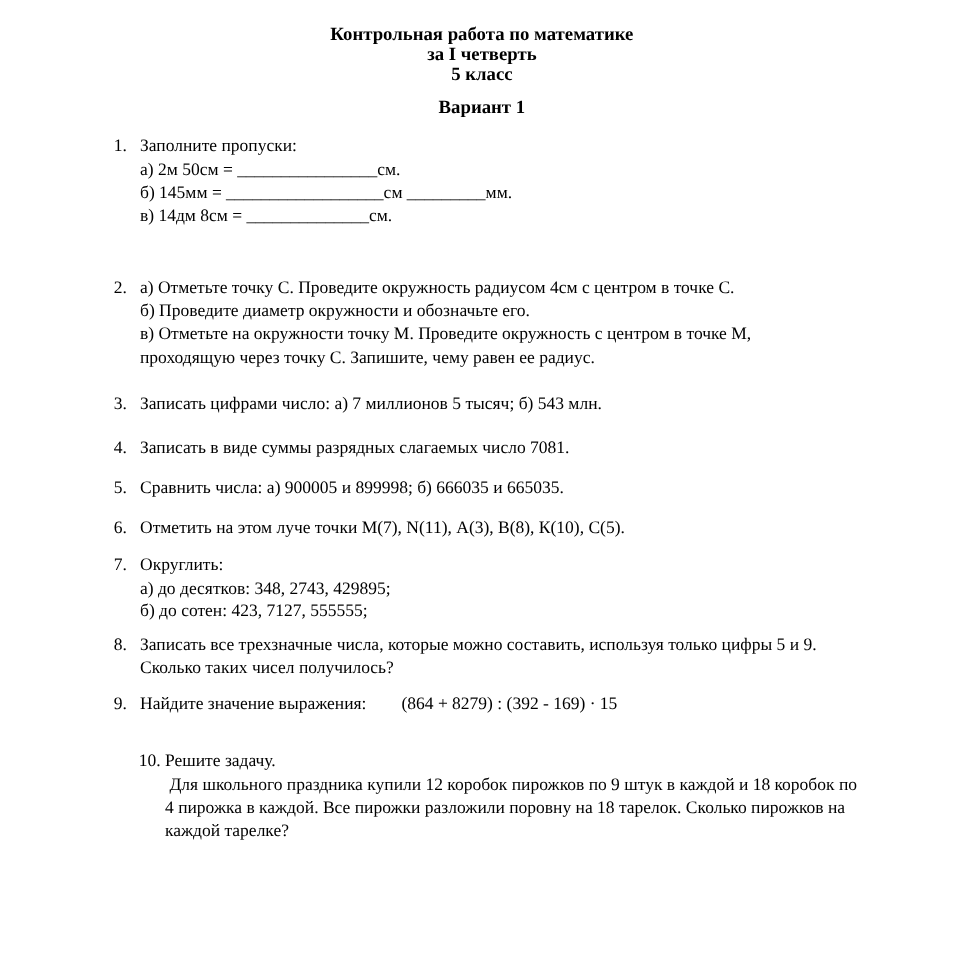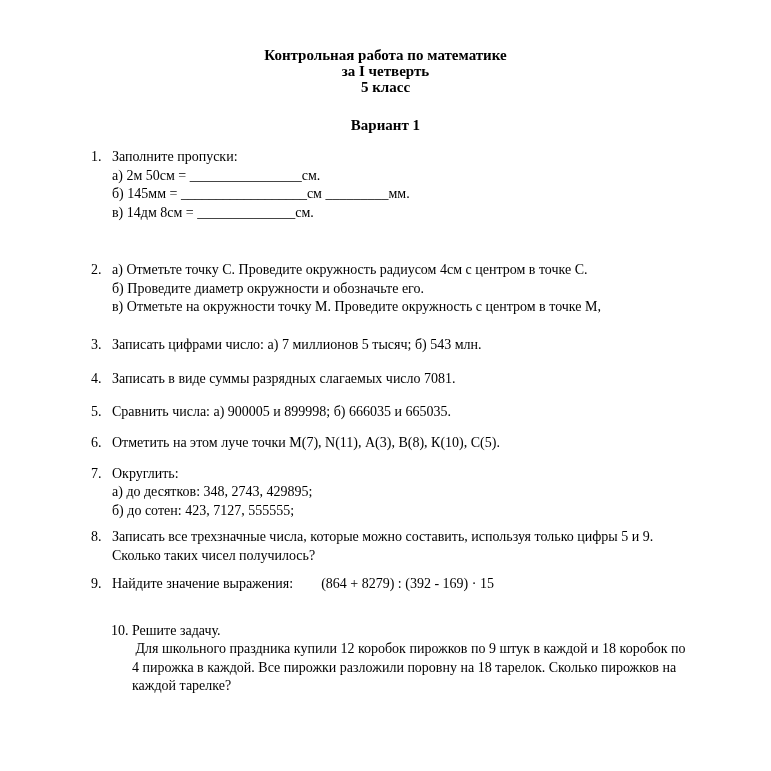--- a/index.html
+++ b/index.html
@@ -6,34 +6,34 @@
   .page {
     position: relative;
     width: 771px;
     height: 771px;
     background: #ffffff;
     color: #000000;
     font-family: "Liberation Serif", serif;
     overflow: hidden;
   }
   .titles {
-    padding-top: 47px;
+    padding-top: 20px;
     text-align: center;
   }
   .title-line {
     font-size: 15px;
     font-weight: bold;
     line-height: 16px;
     white-space: pre-wrap;
   }
   .variant {
     font-size: 15px;
     font-weight: bold;
     line-height: 16px;
-    margin-top: 22px;
+    margin-top: 10px;
     white-space: pre-wrap;
   }
   .problems {
     margin-left: 91px;
     margin-right: 60px;
     margin-top: 15px;
     font-size: 14px;
     line-height: 18.5px;
   }
   .problem { display: flex; align-items: flex-start; }
@@ -80,20 +80,21 @@
         <div class="pline">в) 14дм 8см = ______________см.</div>
       </div>
     </div>
 
     <div class="problem">
       <span class="num">2.</span>
       <div class="plines">
         <div class="pline">а) Отметьте точку С. Проведите окружность радиусом 4см с центром в точке С.</div>
         <div class="pline">б) Проведите диаметр окружности и обозначьте его.</div>
         <div class="pline">в) Отметьте на окружности точку М. Проведите окружность с центром в точке М,</div>
+        <div class="pline">проходящую через точку С. Запишите, чему равен ее радиус.</div>
       </div>
     </div>
 
     <div class="problem">
       <span class="num">3.</span>
       <div class="plines">
         <div class="pline">Записать цифрами число: а) 7 миллионов 5 тысяч; б) 543 млн.</div>
       </div>
     </div>
 

